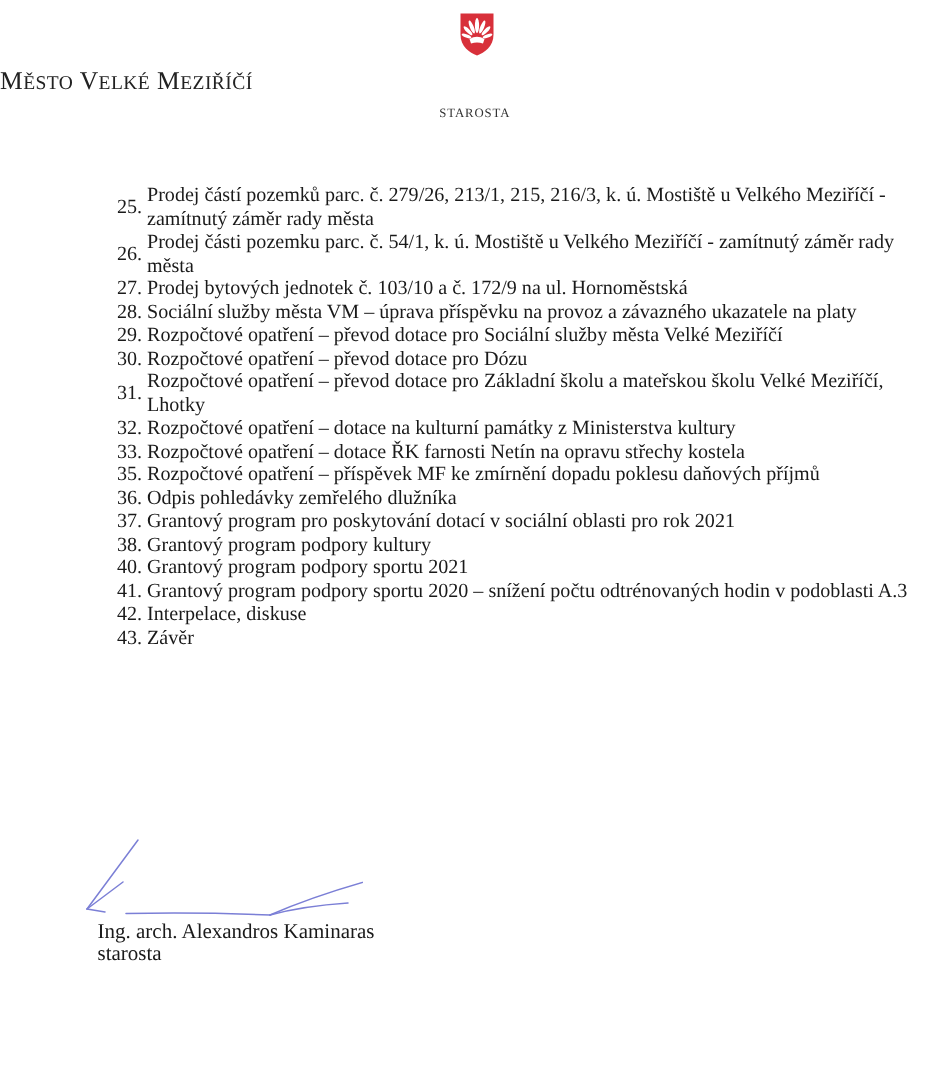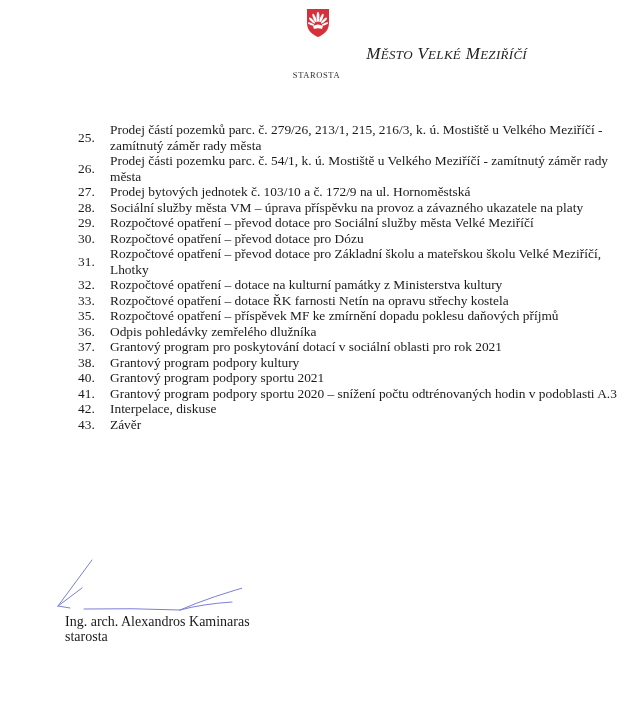--- a/index.html
+++ b/index.html
@@ -1,30 +1,30 @@
 <!DOCTYPE html>
 <html><head>
 <meta charset="utf-8">
 <style>
   html, body { margin: 0; padding: 0; background: #ffffff; }
   body { width: 633px; height: 721px; position: relative; overflow: hidden; color: #1a1a1a;
          font-family: "Liberation Serif", "DejaVu Serif", serif; }
   .header { position: absolute; top: 0; left: 0; width: 633px; text-align: center; }
   .crest { position: absolute; left: 306px; top: 8px; width: 24px; height: 30px; }
-  .city-name { position: absolute; top: 44px; left: 0; width: 527px; text-align: right;
-               font-size: 17px; letter-spacing: 0.3px; color: #222; font-style: italic; }
+  .city-name { position: absolute; top: 44px; left: 0; width: 527px; text-align: left;
+               font-size: 17px; letter-spacing: 0.3px; color: #222; }
   .city-name .big { font-size: 17px; }
   .city-name .sc { font-size: 13px; }
   .subtitle { position: absolute; top: 70px; left: 0; width: 633px; text-align: center;
               font-size: 8.5px; letter-spacing: 0.6px; color: #333; }
   .agenda { position: absolute; top: 122px; left: 78px; width: 540px; margin: 0; padding: 0; list-style: none;
             font-size: 13.4px; line-height: 15.5px; }
   .agenda li { display: flex; align-items: center; }
   .agenda .num { width: 20px; flex: 0 0 20px; }
-  .agenda .txt { flex: 1; margin-left: 12px; }
+  .agenda .txt { flex: 1; }
   .signature { position: absolute; left: 52px; top: 558px; width: 190px; height: 60px; }
   .signer { position: absolute; left: 65px; top: 614px; font-size: 14px; line-height: 15px; }
 </style>
 </head>
 <body>
 
 <div class="header">
   <svg class="crest" viewBox="0 0 24 30">
     <path d="M1 1 H23 V15 C23 23 17 27 12 29 C7 27 1 23 1 15 Z" fill="#d8303a"></path>
     <g fill="#ffffff">

